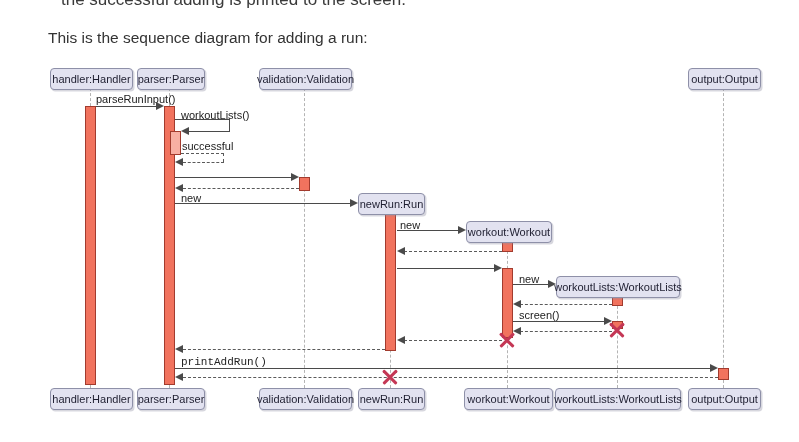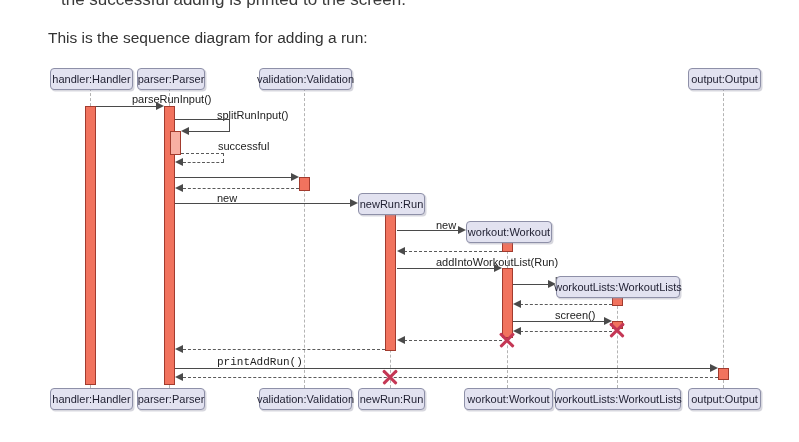--- a/index.html
+++ b/index.html
@@ -26,21 +26,21 @@
   }
   .act.nested{background:#F8AFA3;}
   .hline{position:absolute;height:0;border-top:1px solid #4A4A4A;}
   .hline.dashed{border-top:1px dashed #5A5A5A;}
   .vline{position:absolute;width:0;border-left:1px solid #4A4A4A;}
   .vline.dashed{border-left:1px dashed #5A5A5A;}
   .ah-r{position:absolute;width:0;height:0;border-top:4px solid transparent;
     border-bottom:4px solid transparent;border-left:8px solid #4A4A4A;}
   .ah-l{position:absolute;width:0;height:0;border-top:4px solid transparent;
     border-bottom:4px solid transparent;border-right:8px solid #4A4A4A;}
-  .mlabel{position:absolute;font-size:11px;color:#222222;white-space:nowrap;margin-left:36px;}
+  .mlabel{position:absolute;font-size:11px;color:#222222;white-space:nowrap;}
   .xmark{position:absolute;width:16px;height:16px;}
   .xmark::before,.xmark::after{
     content:"";position:absolute;left:50%;top:50%;width:19px;height:2.6px;
     background:#C43755;border-radius:1px;
   }
   .xmark::before{transform:translate(-50%,-50%) rotate(45deg);}
   .xmark::after{transform:translate(-50%,-50%) rotate(-45deg);}
 </style>
 </head>
 <body>
@@ -79,21 +79,21 @@
   <div class="act" style="left:502px;top:241px;height:9px;"></div>
   <div class="act" style="left:502px;top:268px;height:68px;"></div>
   <div class="act" style="left:612px;top:296px;height:8px;"></div>
   <div class="act" style="left:612px;top:321px;height:6px;"></div>
   <div class="act" style="left:718px;top:368px;height:10px;"></div>
 
   <div class="mlabel" style="left:96px;top:93px;">parseRunInput()</div>
   <div class="hline" style="left:96px;top:106px;width:60px;"></div>
   <div class="ah-r" style="left:156px;top:102px;"></div>
 
-  <div class="mlabel" style="left:181px;top:109px;">splitRunInput()</div>
+  <div class="mlabel" style="left:181px;top:109px;">workoutLists()</div>
   <div class="hline" style="left:175px;top:119px;width:55px;"></div>
   <div class="vline" style="left:229px;top:119px;height:12px;"></div>
   <div class="hline" style="left:188px;top:131px;width:42px;"></div>
   <div class="ah-l" style="left:181px;top:127px;"></div>
 
   <div class="mlabel" style="left:182px;top:140px;">successful</div>
   <div class="hline dashed" style="left:181px;top:153px;width:43px;"></div>
   <div class="vline dashed" style="left:223px;top:153px;height:9px;"></div>
   <div class="hline dashed" style="left:183px;top:162px;width:41px;"></div>
   <div class="ah-l" style="left:175px;top:158px;"></div>
@@ -116,21 +116,20 @@
   <div class="hline" style="left:397px;top:230px;width:61px;"></div>
   <div class="ah-r" style="left:458px;top:226px;"></div>
 
   <div class="pbox" style="left:466px;top:221px;width:84px;">
       <span>workout:Workout</span>
     </div>
 
   <div class="hline dashed" style="left:404px;top:251px;width:98px;"></div>
   <div class="ah-l" style="left:397px;top:247px;"></div>
 
-  <div class="mlabel" style="left:400px;top:256px;">addIntoWorkoutList(Run)</div>
   <div class="hline" style="left:397px;top:268px;width:97px;"></div>
   <div class="ah-r" style="left:494px;top:264px;"></div>
 
   <div class="mlabel" style="left:519px;top:273px;">new</div>
   <div class="hline" style="left:513px;top:284px;width:35px;"></div>
   <div class="ah-r" style="left:548px;top:280px;"></div>
 
   <div class="pbox" style="left:556px;top:276px;width:122px;">
       <span>workoutLists:WorkoutLists</span>
     </div>

